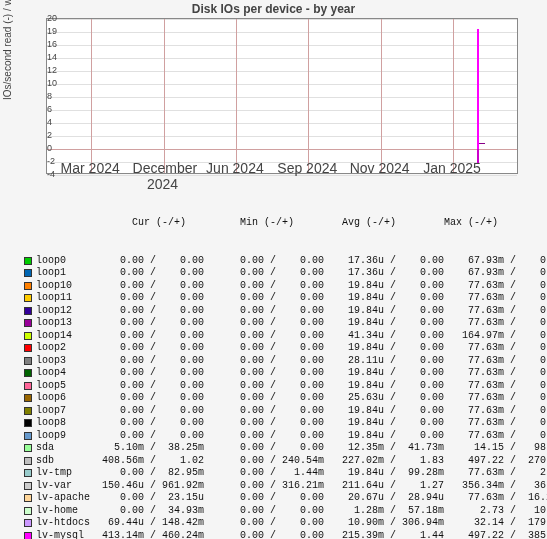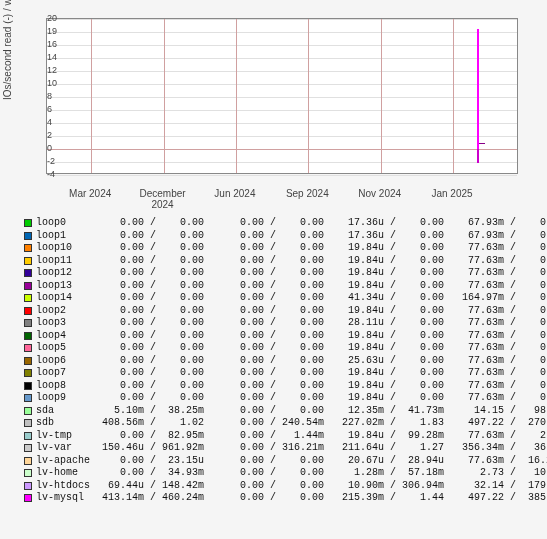--- a/index.html
+++ b/index.html
@@ -79,22 +79,22 @@
 .ytick {
   position: absolute;
   right: 474px;
   width: 26px;
   text-align: left;
   font-size: 9px;
   color: #444;
 }
 .xtick {
   position: absolute;
-  top: 188px;
-  font-size: 10px;
+  top: 160px;
+  font-size: 14px;
   color: #444;
   text-align: center;
   width: 60px;
   margin-left: -30px;
 }
 .spike {
   position: absolute;
   width: 2px;
   background: #ff00ff;
   left: 430px;
@@ -152,20 +152,21 @@
   font-family: "Courier New", monospace;
   font-size: 10px;
   color: #111;
 }
 </style>
 </head>
 <body>
 
 <div class="container">
 
+  <div class="title">Disk IOs per device - by year</div>
   <div class="ylabel">IOs/second read (-) / write (+)</div>
   <div class="watermark">RRDTOOL / TOBI OETIKER</div>
 
   <div class="plot-area">
     <div id="grid-host">
         <div class="grid-h" style="top: 156px;"></div>
         <div class="grid-h" style="top: 143px;"></div>
         <div class="grid-h zero" style="top: 130px;"></div>
         <div class="grid-h" style="top: 117px;"></div>
         <div class="grid-h" style="top: 104px;"></div>
@@ -207,16 +208,17 @@
   <div id="xtick-host">
       <div class="xtick" style="left: 90.1867px;">Mar 2024</div>
       <div class="xtick" style="left: 162.56px;">December 2024</div>
       <div class="xtick" style="left: 234.933px;">Jun 2024</div>
       <div class="xtick" style="left: 307.307px;">Sep 2024</div>
       <div class="xtick" style="left: 379.68px;">Nov 2024</div>
       <div class="xtick" style="left: 452.053px;">Jan 2025</div>
     </div>
 
   <div class="legend-area">
+    <div class="legend-header">                Cur (-/+)         Min (-/+)        Avg (-/+)        Max (-/+)</div>
     <div id="legend-rows"><div class="legend-row"><div class="swatch" style="background: rgb(0, 204, 0);"></div><div class="legend-text">loop0         0.00 /    0.00      0.00 /    0.00    17.36u /    0.00    67.93m /    0.00</div></div><div class="legend-row"><div class="swatch" style="background: rgb(0, 102, 179);"></div><div class="legend-text">loop1         0.00 /    0.00      0.00 /    0.00    17.36u /    0.00    67.93m /    0.00</div></div><div class="legend-row"><div class="swatch" style="background: rgb(255, 128, 0);"></div><div class="legend-text">loop10        0.00 /    0.00      0.00 /    0.00    19.84u /    0.00    77.63m /    0.00</div></div><div class="legend-row"><div class="swatch" style="background: rgb(255, 204, 0);"></div><div class="legend-text">loop11        0.00 /    0.00      0.00 /    0.00    19.84u /    0.00    77.63m /    0.00</div></div><div class="legend-row"><div class="swatch" style="background: rgb(51, 0, 153);"></div><div class="legend-text">loop12        0.00 /    0.00      0.00 /    0.00    19.84u /    0.00    77.63m /    0.00</div></div><div class="legend-row"><div class="swatch" style="background: rgb(153, 0, 153);"></div><div class="legend-text">loop13        0.00 /    0.00      0.00 /    0.00    19.84u /    0.00    77.63m /    0.00</div></div><div class="legend-row"><div class="swatch" style="background: rgb(204, 255, 0);"></div><div class="legend-text">loop14        0.00 /    0.00      0.00 /    0.00    41.34u /    0.00   164.97m /    0.00</div></div><div class="legend-row"><div class="swatch" style="background: rgb(255, 0, 0);"></div><div class="legend-text">loop2         0.00 /    0.00      0.00 /    0.00    19.84u /    0.00    77.63m /    0.00</div></div><div class="legend-row"><div class="swatch" style="background: rgb(128, 128, 128);"></div><div class="legend-text">loop3         0.00 /    0.00      0.00 /    0.00    28.11u /    0.00    77.63m /    0.00</div></div><div class="legend-row"><div class="swatch" style="background: rgb(0, 100, 0);"></div><div class="legend-text">loop4         0.00 /    0.00      0.00 /    0.00    19.84u /    0.00    77.63m /    0.00</div></div><div class="legend-row"><div class="swatch" style="background: rgb(255, 102, 153);"></div><div class="legend-text">loop5         0.00 /    0.00      0.00 /    0.00    19.84u /    0.00    77.63m /    0.00</div></div><div class="legend-row"><div class="swatch" style="background: rgb(153, 102, 0);"></div><div class="legend-text">loop6         0.00 /    0.00      0.00 /    0.00    25.63u /    0.00    77.63m /    0.00</div></div><div class="legend-row"><div class="swatch" style="background: rgb(128, 128, 0);"></div><div class="legend-text">loop7         0.00 /    0.00      0.00 /    0.00    19.84u /    0.00    77.63m /    0.00</div></div><div class="legend-row"><div class="swatch" style="background: rgb(0, 0, 0);"></div><div class="legend-text">loop8         0.00 /    0.00      0.00 /    0.00    19.84u /    0.00    77.63m /    0.00</div></div><div class="legend-row"><div class="swatch" style="background: rgb(102, 153, 204);"></div><div class="legend-text">loop9         0.00 /    0.00      0.00 /    0.00    19.84u /    0.00    77.63m /    0.00</div></div><div class="legend-row"><div class="swatch" style="background: rgb(153, 255, 153);"></div><div class="legend-text">sda          5.10m /  38.25m      0.00 /    0.00    12.35m /  41.73m     14.15 /   98.25</div></div><div class="legend-row"><div class="swatch" style="background: rgb(192, 192, 192);"></div><div class="legend-text">sdb        408.56m /    1.02      0.00 / 240.54m   227.02m /    1.83    497.22 /  270.39</div></div><div class="legend-row"><div class="swatch" style="background: rgb(153, 204, 204);"></div><div class="legend-text">lv-tmp        0.00 /  82.95m      0.00 /   1.44m    19.84u /  99.28m    77.63m /    2.51</div></div><div class="legend-row"><div class="swatch" style="background: rgb(204, 204, 204);"></div><div class="legend-text">lv-var     150.46u / 961.92m      0.00 / 316.21m   211.64u /    1.27   356.34m /   36.49</div></div><div class="legend-row"><div class="swatch" style="background: rgb(255, 214, 153);"></div><div class="legend-text">lv-apache     0.00 /  23.15u      0.00 /    0.00    20.67u /  28.94u    77.63m /  16.23m</div></div><div class="legend-row"><div class="swatch" style="background: rgb(204, 255, 204);"></div><div class="legend-text">lv-home       0.00 /  34.93m      0.00 /    0.00     1.28m /  57.18m      2.73 /   10.56</div></div><div class="legend-row"><div class="swatch" style="background: rgb(204, 153, 255);"></div><div class="legend-text">lv-htdocs   69.44u / 148.42m      0.00 /    0.00    10.90m / 306.94m     32.14 /  179.30</div></div><div class="legend-row"><div class="swatch" style="background: rgb(255, 0, 255);"></div><div class="legend-text">lv-mysql   413.14m / 460.24m      0.00 /    0.00   215.39m /    1.44    497.22 /  385.05</div></div></div>
   </div>
 
 </div>
 
 </body></html>

